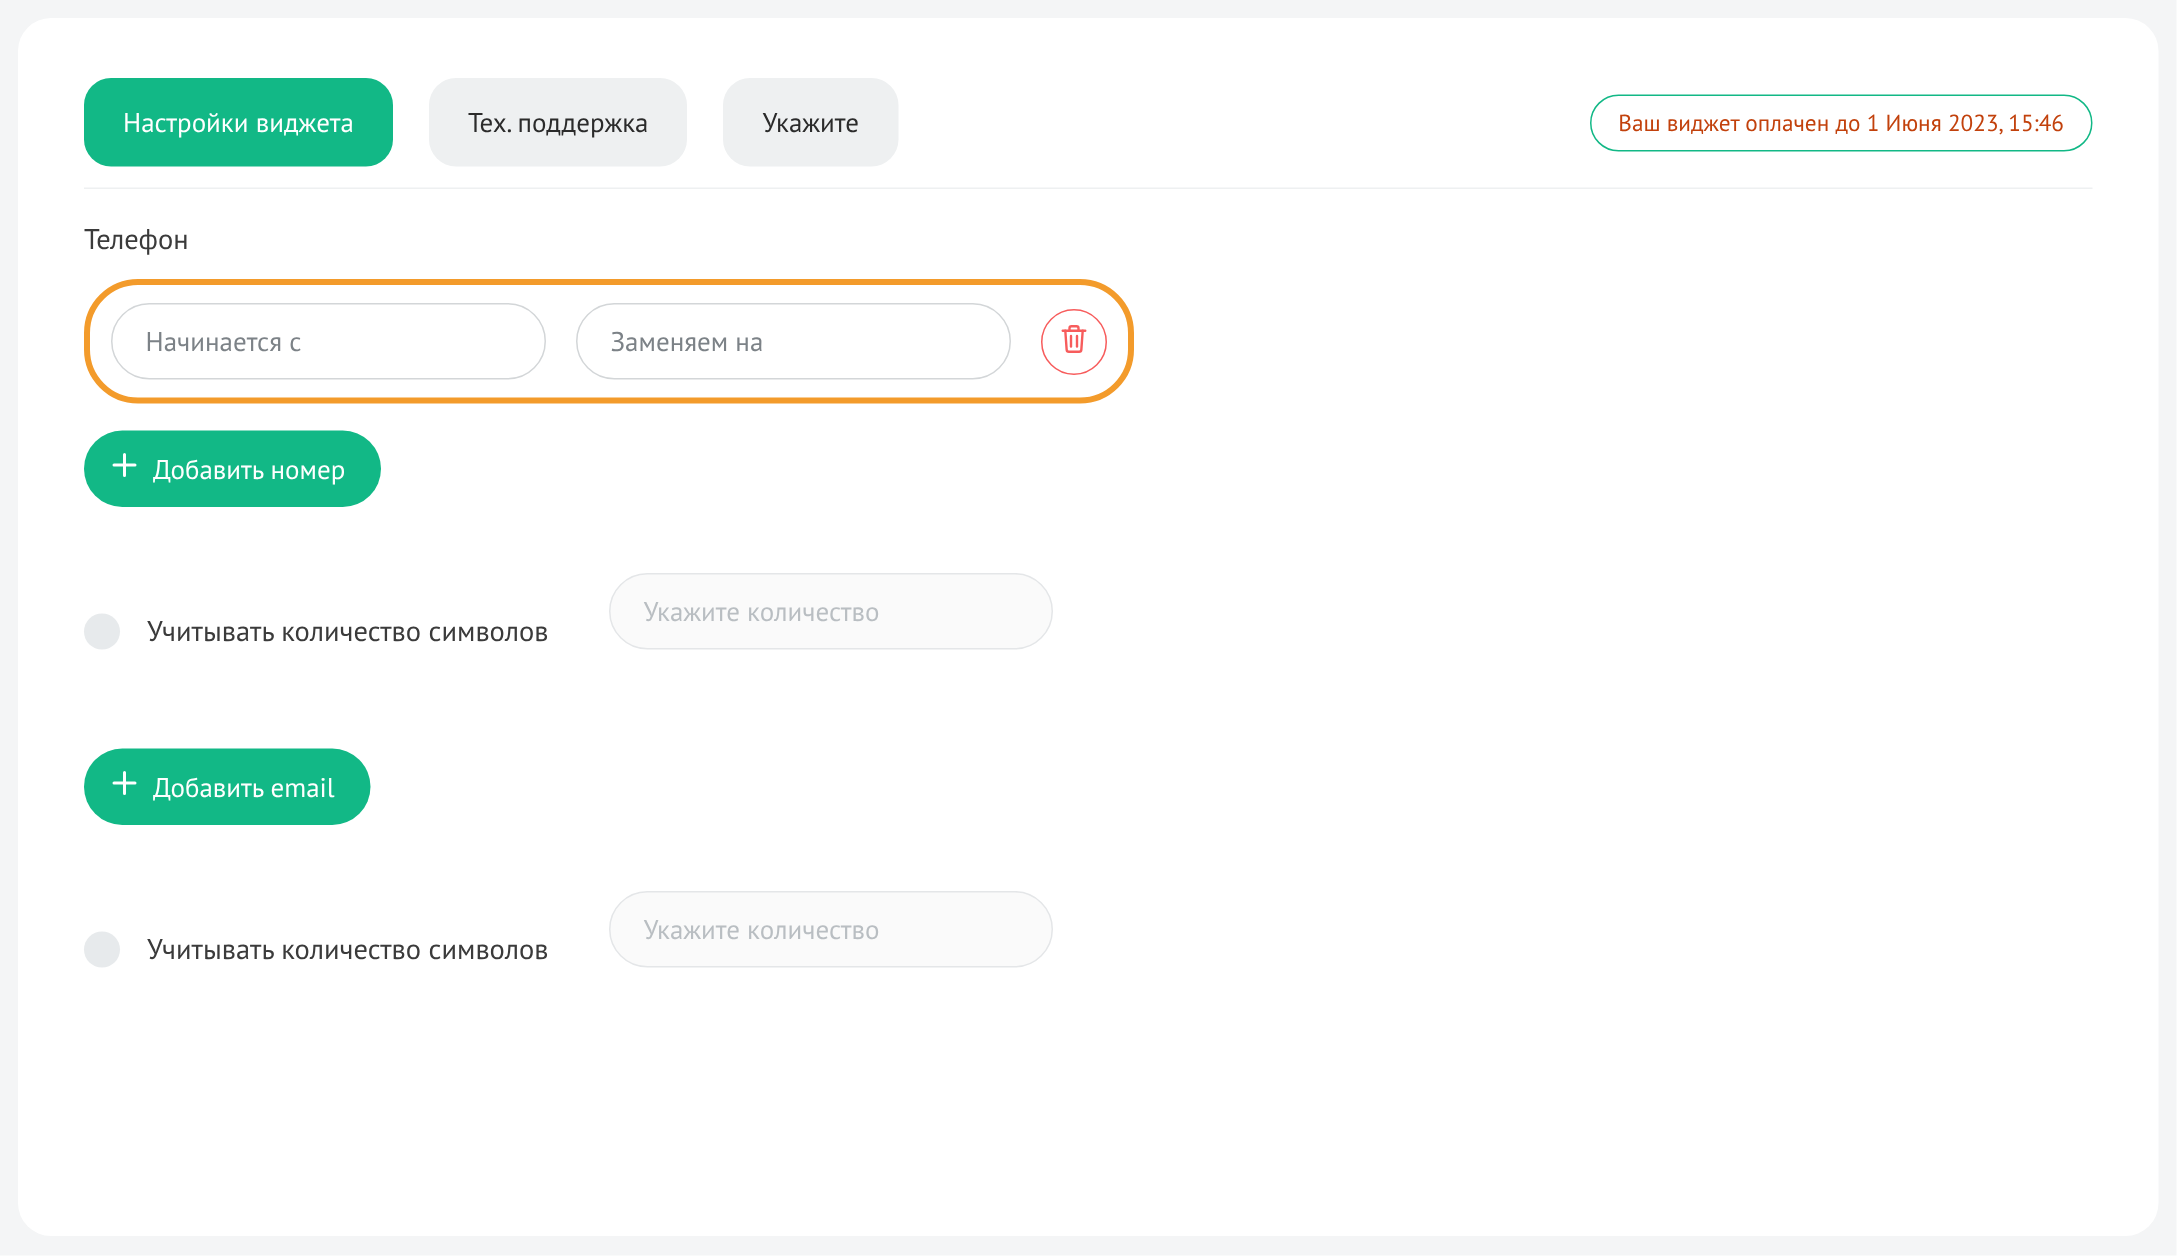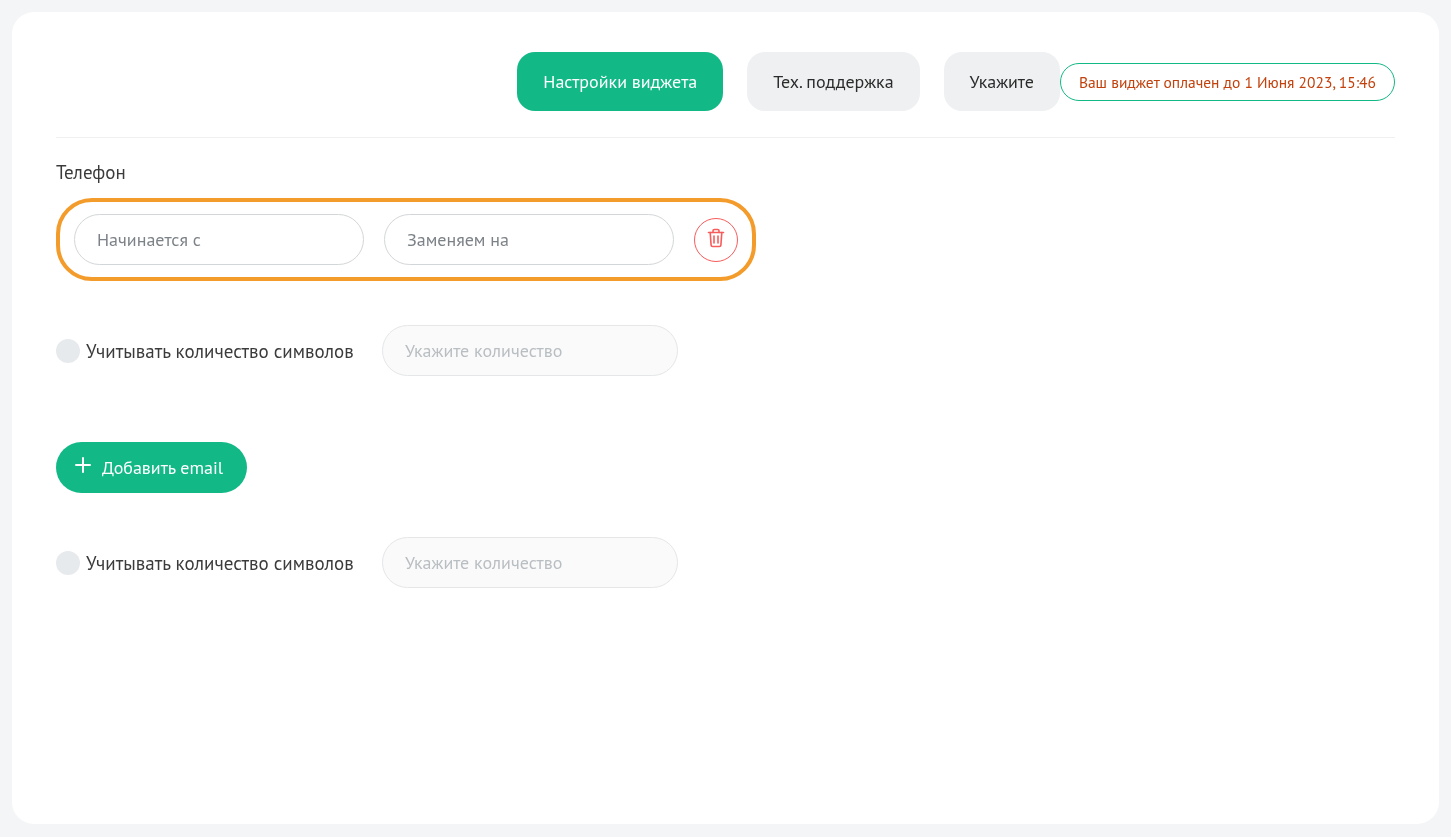--- a/index.html
+++ b/index.html
@@ -12,22 +12,22 @@
   .card {
     background: #fff;
     border-radius: 22px;
     padding: 40px 44px 36px 44px;
     min-height: 812px;
     position: relative;
   }
   .topbar {
     display: flex;
     align-items: center;
-    justify-content: flex-end;
-    padding-bottom: 26px;
+    justify-content: space-between;
+    padding-bottom: 14px;
     border-bottom: 1px solid #eef0f1;
   }
   .tabs { display: flex; gap: 24px; }
   .tab {
     background: #eef0f1;
     color: #2b2b2b;
     border: none;
     border-radius: 18px;
     padding: 18px 26px;
     font-size: 18px;
@@ -97,22 +97,22 @@
     font-size: 18px;
     display: inline-flex;
     align-items: center;
     gap: 10px;
     cursor: pointer;
     font-family: inherit;
     margin-top: 18px;
   }
   .row-radio {
     display: flex;
-    align-items: center;
-    gap: 6px;
+    align-items: flex-end;
+    gap: 18px;
     margin-top: 44px;
   }
   .radio-dot {
     width: 24px;
     height: 24px;
     border-radius: 50%;
     background: #e7eaec;
     flex-shrink: 0;
     cursor: pointer;
   }
@@ -149,20 +149,30 @@
           <path d="M1.5 4.5h15"></path>
           <path d="M6 4.5V2.8c0-.7.6-1.3 1.3-1.3h3.4c.7 0 1.3.6 1.3 1.3v1.7"></path>
           <path d="M3.2 4.5l.9 12.6c.05.8.7 1.4 1.5 1.4h6.8c.8 0 1.45-.6 1.5-1.4l.9-12.6"></path>
           <path d="M7 8v7"></path>
           <path d="M11 8v7"></path>
         </svg>
       </span>
     </button>
   </div>
 
+  <div>
+    <button class="add-btn">
+      <span>
+        <svg width="18" height="18" viewBox="0 0 18 18" fill="none" stroke="#fff" stroke-width="2" stroke-linecap="round">
+          <path d="M9 2v14M2 9h14"></path>
+        </svg>
+      </span>
+      <span>Добавить номер</span>
+    </button>
+  </div>
 
   <div class="row-radio">
     <span class="radio-dot"></span>
     <span class="radio-label">Учитывать количество символов</span>
     <input class="text-input disabled" type="text" disabled="" placeholder="Укажите количество" style="">
   </div>
 
   
   <div class="section-email">
 

